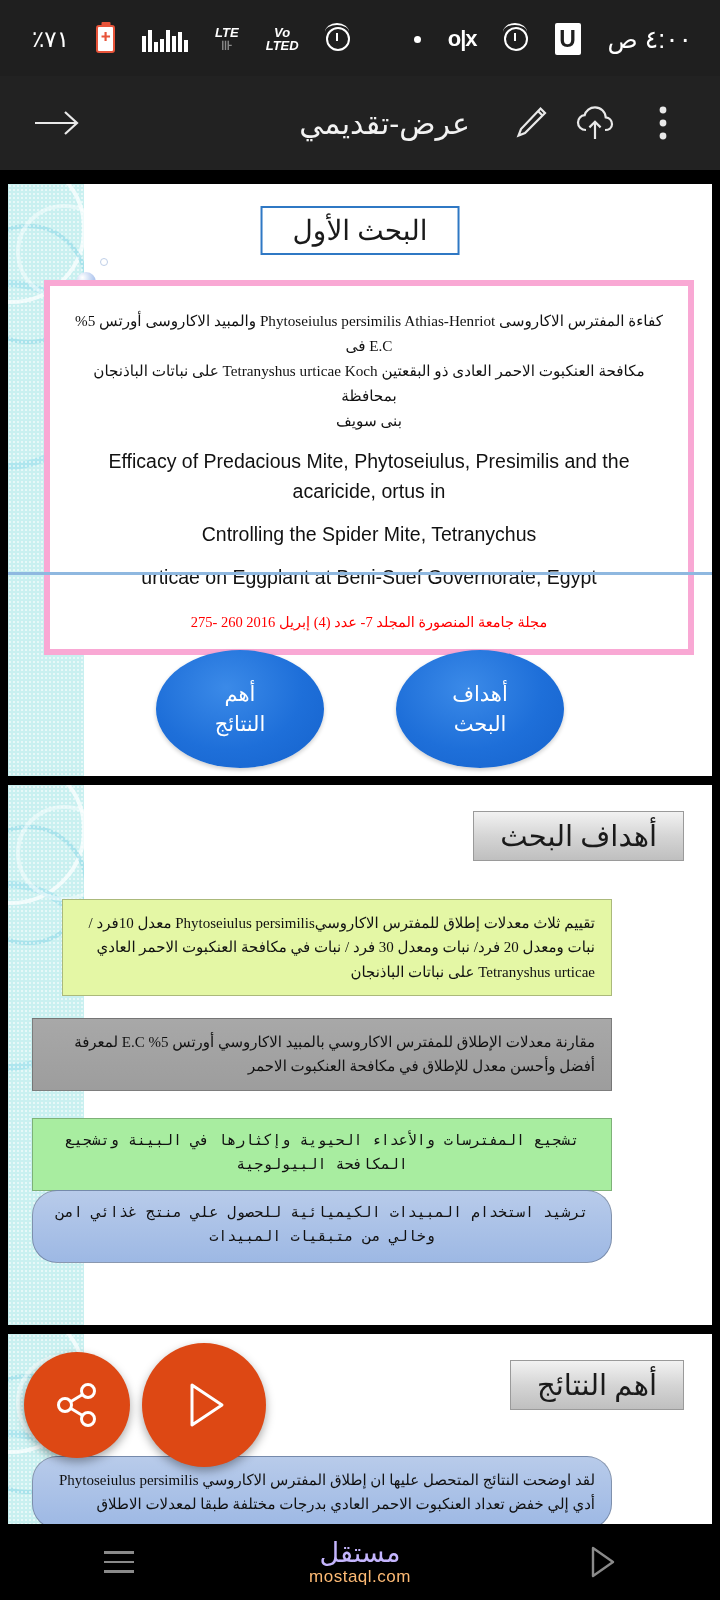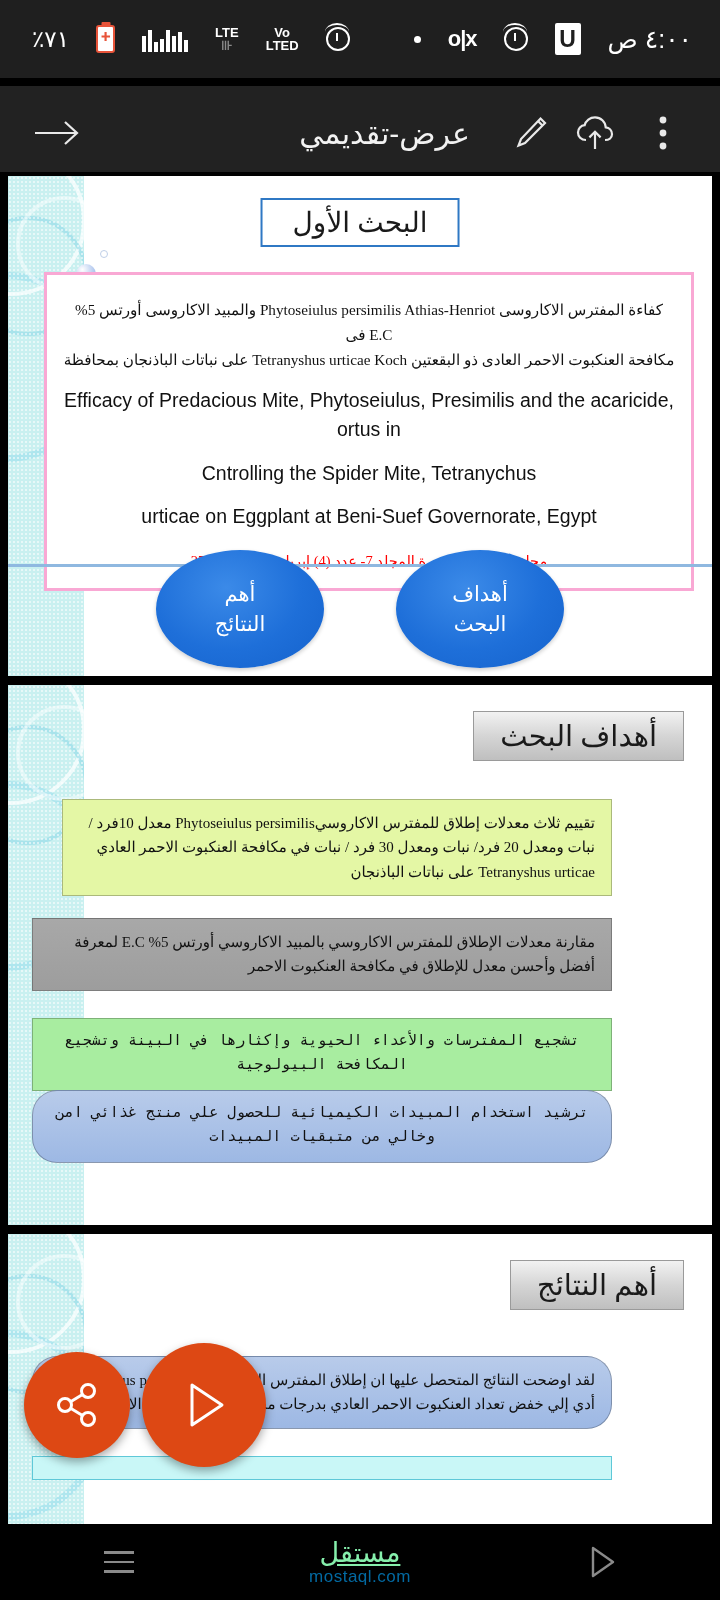--- a/index.html
+++ b/index.html
@@ -86,21 +86,21 @@
   .bars i:nth-child(1){height:16px}.bars i:nth-child(2){height:22px}
   .bars i:nth-child(3){height:10px}.bars i:nth-child(4){height:13px}
   .bars i:nth-child(5){height:22px}.bars i:nth-child(6){height:16px}
   .bars i:nth-child(7){height:20px}.bars i:nth-child(8){height:12px}
 
   .stack-lbl {
     display: flex; flex-direction: column;
     align-items: center; 
     line-height: 1.0;
     color: #fff;
-    font-size: 13px; font-weight: bold;
+    font-size: 13px; font-weight: bold; font-style: italic;
   }
   .stack-lbl .dim { color: #8a8a8a; }
 
   
   .alarm {
     position: relative;
     width: 24px; height: 24px;
     border: 2.5px solid #fff;
     border-radius: 50%;
   }
@@ -130,21 +130,21 @@
     background: #fff; color: #1f1f1f;
     width: 26px; height: 32px;
     display: flex; align-items: center; justify-content: center;
     font-size: 23px; font-weight: bold;
     border-radius: 2px;
   }
 
   
   .app-bar {
     position: absolute;
-    top: 86px; left: 0;
+    top: 76px; left: 0;
     width: 720px; height: 94px;
     background: #222222;
     display: flex;
     align-items: center;
     padding: 0 26px;
     gap: 4px;
   }
   .app-title {
     color: #f2f2f2;
     font-size: 30px;
@@ -168,21 +168,21 @@
     background: #000;
     overflow: hidden;
   }
   .slide {
     position: relative;
     width: 704px;
     margin: 0 auto 9px auto;
     background: #ffffff;
     overflow: hidden;
   }
-  .slide-1 { height: 500px; margin-top: 4px; }
+  .slide-1 { height: 592px; margin-top: 12px; }
   .slide-2 { height: 540px; }
   .slide-3 { height: 320px; }
 
   
   .deco {
     position: absolute;
     top: 0; left: 0;
     width: 76px; height: 100%;
     background: #c9f0f0;
     overflow: hidden;
@@ -226,21 +226,21 @@
     background: #fff;
     padding: 6px 30px;
     font-size: 28px;
     color: #1a1a1a;
     font-family: "Liberation Serif", "DejaVu Serif", serif;
     white-space: nowrap;
   }
   .s1-card {
     position: absolute;
     top: 96px; left: 36px; right: 18px;
-    border: 3px solid #f9a8d4;
+    border: 6px solid #f9a8d4;
     background: #fff;
     padding: 22px 16px 18px 16px;
     text-align: center;
   }
   .ar-para {
     font-size: 15.2px;
     color: #111;
     line-height: 1.65;
     direction: rtl;
     text-align: center;
@@ -357,22 +357,22 @@
   .hamburger { display: flex; flex-direction: column; gap: 7px; }
   .hamburger span { display: block; width: 30px; height: 2.5px; background: #8a8a8a; }
 
   .watermark {
     display: flex;
     flex-direction: column;
     align-items: center;
     justify-content: center;
     gap: 1px;
   }
-  .wm-ar { color: #86efac; font-size: 27px; direction: rtl; line-height: 1; text-decoration: underline; }
-  .wm-en { color: #0369a1; font-size: 17px; letter-spacing: 0.5px; line-height: 1; }
+  .wm-ar { color: #c4b5fd; font-size: 27px; direction: rtl; line-height: 1; }
+  .wm-en { color: #fdba74; font-size: 17px; letter-spacing: 0.5px; line-height: 1; }
 </style>
 </head>
 <body>
 
 <div class="phone">
 
   <div class="status-bar">
     <div class="sb-left">
       <span class="sb-text">٪٧١</span>
       <span class="batt"></span>
@@ -446,20 +446,21 @@
       </div>
 
       <div class="s1-title">البحث الأول</div>
 
       <span class="bubble" style="left:68px; top:88px;"></span>
       <span class="bubble small" style="left:92px; top:74px;"></span>
 
       <div class="s1-card">
         <div class="ar-para">كفاءة المفترس الاكاروسى Phytoseiulus persimilis Athias-Henriot والمبيد الاكاروسى أورتس 5% E.C فى</div>
         <div class="ar-para">مكافحة العنكبوت الاحمر العادى ذو البقعتين Tetranyshus urticae Koch على نباتات الباذنجان بمحافظة</div>
+        <div class="ar-para">بنى سويف</div>
         <div class="en-para">Efficacy of Predacious Mite, Phytoseiulus, Presimilis and the acaricide, ortus in</div>
         <div class="en-para">Cntrolling the Spider Mite, Tetranychus</div>
         <div class="en-para">urticae on  Eggplant at Beni-Suef Governorate, Egypt</div>
         <div class="cite">مجلة جامعة المنصورة المجلد 7- عدد (4) إبريل 2016  260 -275</div>
       </div>
 
       <div class="hline" style="top:388px;"></div>
 
       <div class="circles-row">
         <div class="blue-circle">

